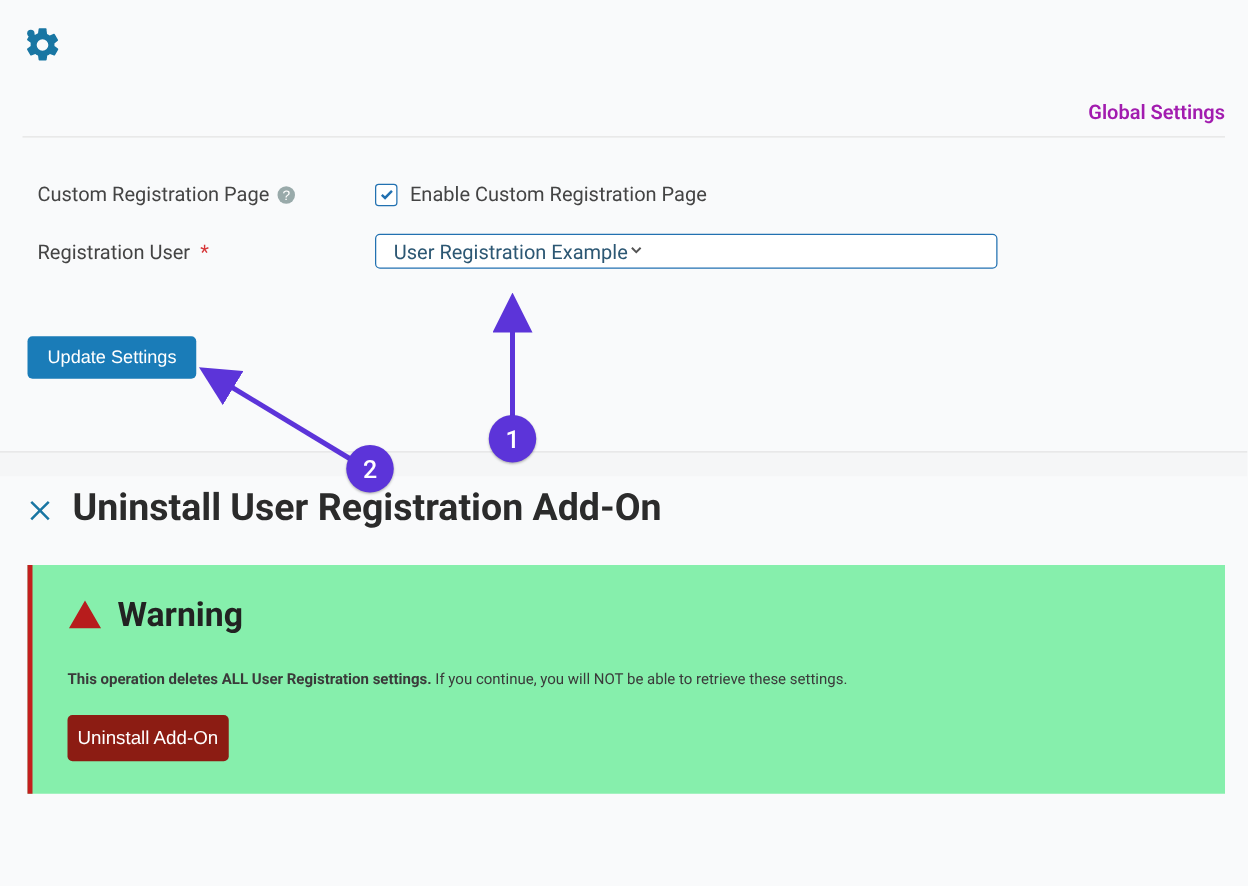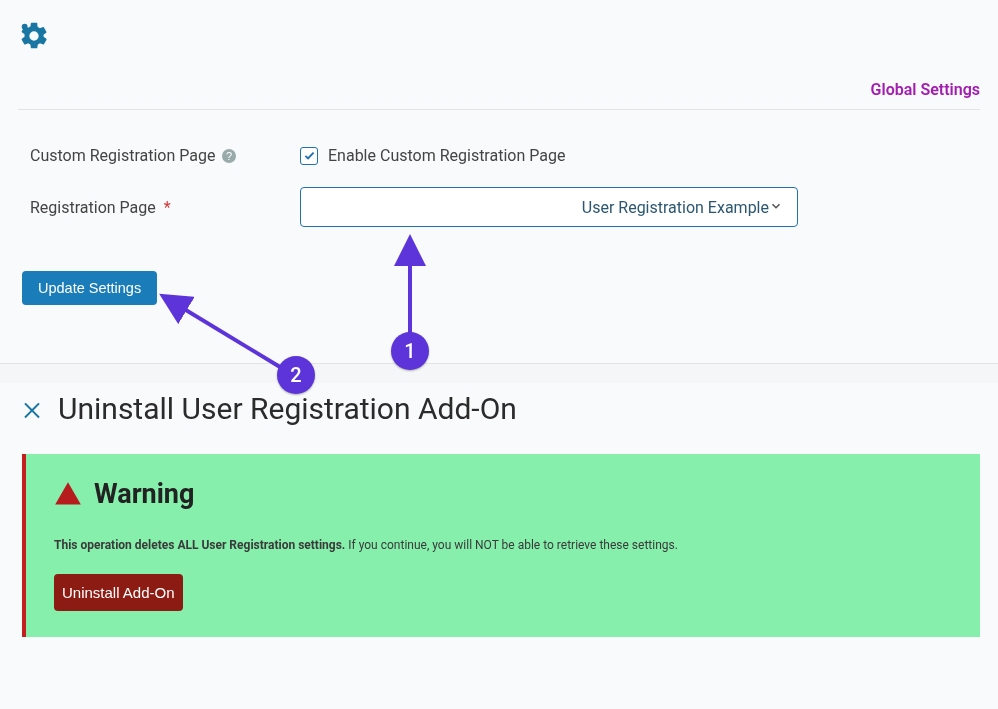--- a/index.html
+++ b/index.html
@@ -73,42 +73,42 @@
     border-radius: 3px;
     display:inline-flex;align-items:center;justify-content:center;
     background:#fff;
   }
   .checkbox-box svg { width:13px; height:13px; }
   .checkbox-label { font-size:16px; color:#444; }
 
   
   .select-field {
     width: 498px;
-    height: 40px;
+    height: 28px;
     border: 1px solid #2271b1;
     border-radius: 4px;
     background: #fff;
-    display:flex; align-items:center; justify-content:flex-end;
+    display:flex; align-items:center; justify-content:flex-start;
     padding: 0 14px;
     color: #2c5773;
     font-size: 16px;
   }
   .select-field .chev { color:#555; }
 
   
   .btn-primary {
     background: #1a7cb8;
     color: #fff;
     border: none;
     border-radius: 4px;
     padding: 9px 16px;
     font-size: 14.5px;
     cursor: pointer;
     margin-left: 4px;
-    margin-top: 22px;
+    margin-top: 32px;
   }
   .btn-danger {
     background: #8c1c13;
     color: #fff;
     border: none;
     border-radius: 4px;
     padding: 10px 8px;
     font-size: 15px;
     cursor: pointer;
   }
@@ -126,21 +126,21 @@
   
   .uninstall-title {
     display:flex; align-items:center; gap:12px;
     margin-bottom: 28px;
   }
   .uninstall-title .x-icon {
     color:#1976a3;
     width:28px;height:28px;display:inline-flex;align-items:center;justify-content:center;
   }
   .uninstall-title h1 {
-    font-size: 30px; font-weight:400; color:#2b2b2b;
+    font-size: 30px; font-weight:700; color:#2b2b2b;
   }
 
   
   .warning-box {
     border-left: 4px solid #c41e1e;
     background: #86efac;
     padding: 24px 28px 26px 28px;
     margin-left: 4px;
   }
   .warning-head {
@@ -202,21 +202,21 @@
           </svg>
       </span>
       <span class="checkbox-label">Enable Custom Registration Page</span>
     </div>
   </div>
 </div>
 
 
 <div class="form-row">
   <div class="label-col">
-    <span>Registration Page</span>
+    <span>Registration User</span>
     <span class="required">*</span>
   </div>
   <div class="field-col">
     <div class="select-field">
       <span>User Registration Example</span>
       <span class="chev">
         <svg viewBox="0 0 16 16" width="14" height="14" fill="none" stroke="currentColor" stroke-width="1.8">
             <polyline points="4,6 8,10 12,6"></polyline>
           </svg>
       </span>

